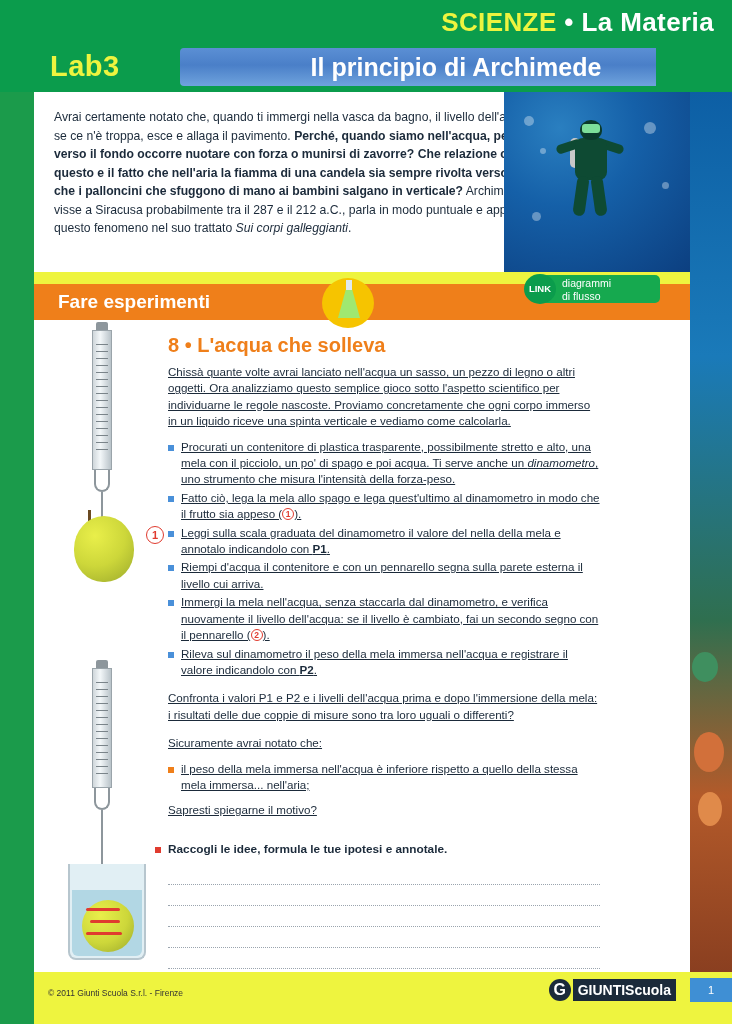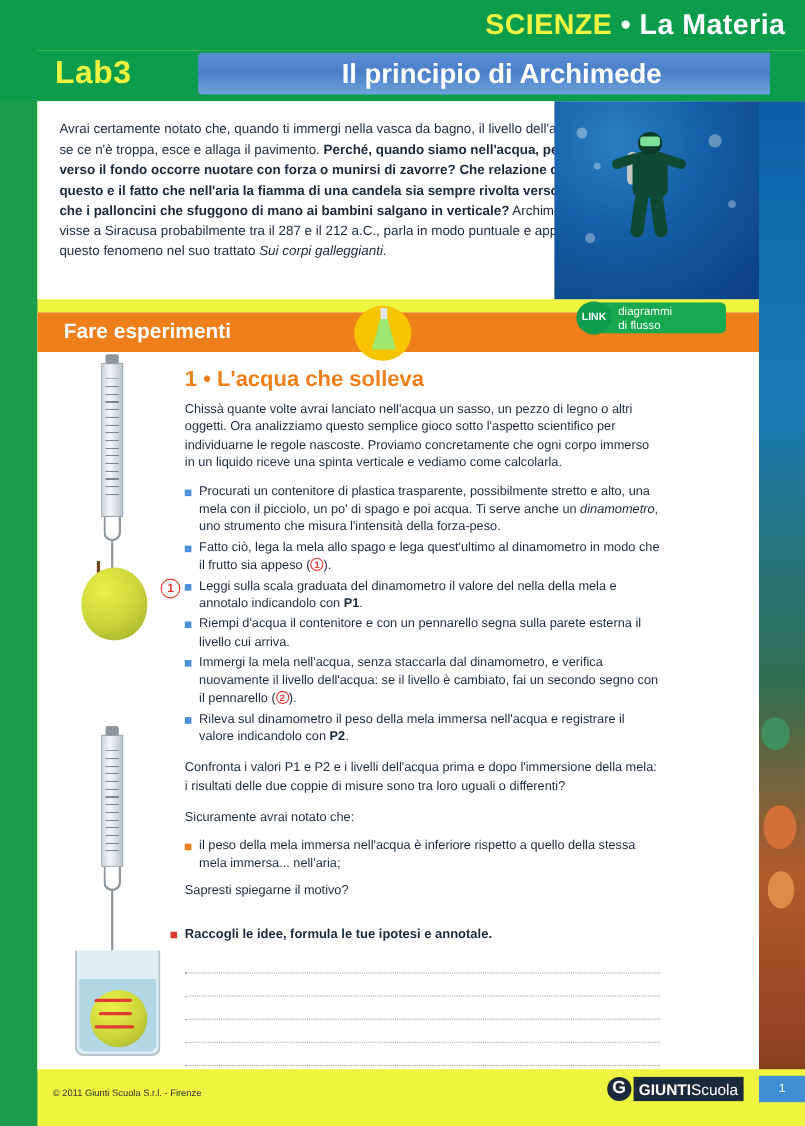--- a/index.html
+++ b/index.html
@@ -53,21 +53,21 @@
     left: 50px; top: 50px;
     font-size: 29px;
     font-weight: bold;
     color: #eef43f;
     letter-spacing: 0.5px;
   }
   .lab-box .num { font-size: 29px; }
   .blue-bar {
     position: absolute;
     left: 180px; top: 48px;
-    width: 520px; height: 38px;
+    width: 476px; height: 38px;
     background: linear-gradient(to bottom, #5b8fd4 0%, #4a7fc8 45%, #6fa3dd 100%);
     border-top-left-radius: 4px;
     border-bottom-left-radius: 4px;
   }
   .blue-bar-text {
     position: absolute;
     left: 0; top: 5px;
     width: 552px;
     text-align: center;
     font-size: 25px;
@@ -198,20 +198,21 @@
     font-weight: bold;
     color: #ef7f1a;
   }
   .exp-body {
     position: absolute;
     left: 168px; top: 364px;
     width: 432px;
     font-size: 11.6px;
     line-height: 16.4px;
     color: #1b2a3a;
+    text-decoration: underline;
   }
   .exp-body p { margin: 0 0 9px 0; }
   .exp-body i { font-style: italic; }
   .exp-body b { font-weight: bold; }
   ul.bullets { list-style: none; margin: 0 0 9px 0; padding: 0; }
   ul.bullets li {
     position: relative;
     padding-left: 13px;
     margin-bottom: 2px;
     font-size: 11.6px;
@@ -343,21 +344,21 @@
     line-height: 22px;
     margin-right: 2px;
   }
   .giunti-box {
     background: #1b2a3a;
     color: #fff;
     font-size: 14px;
     font-weight: bold;
     padding: 3px 5px;
   }
-  .giunti-box .light { color: #ffffff; font-weight: normal; }
+  .giunti-box .light { color: #ffffff; font-weight: bold; }
   .pagenum {
     position: absolute;
     right: 0; top: 978px;
     width: 42px; height: 24px;
     background: #3f8fd4;
     color: #fff;
     font-size: 11px;
     text-align: center;
     line-height: 24px;
   }
@@ -433,21 +434,21 @@
   </div>
 
   <div class="link-badge">
     <div class="link-circle">LINK</div>
     <div class="link-pill">
       <span>diagrammi</span>
       <span>di flusso</span>
     </div>
   </div>
 
-  <div class="exp-title">1 • L'acqua che solleva</div>
+  <div class="exp-title">8 • L'acqua che solleva</div>
 
   <div class="exp-body">
     <p>Chissà quante volte avrai lanciato nell'acqua un sasso, un pezzo di legno o altri oggetti. Ora analizziamo questo semplice gioco sotto l'aspetto scientifico per individuarne le regole nascoste. Proviamo concretamente che ogni corpo immerso in un liquido riceve una spinta verticale e vediamo come calcolarla.</p>
 
     <ul class="bullets">
       <li>
         <span>Procurati un contenitore di plastica trasparente, possibilmente stretto e alto, una mela con il picciolo, un po' di spago e poi acqua. Ti serve anche un </span><i>dinamometro</i><span>, uno strumento che misura l'intensità della forza-peso.</span>
       </li>
       <li>
         <span>Fatto ciò, lega la mela allo spago e lega quest'ultimo al dinamometro in modo che il frutto sia appeso (</span><span class="num-ref">1</span><span>).</span>

